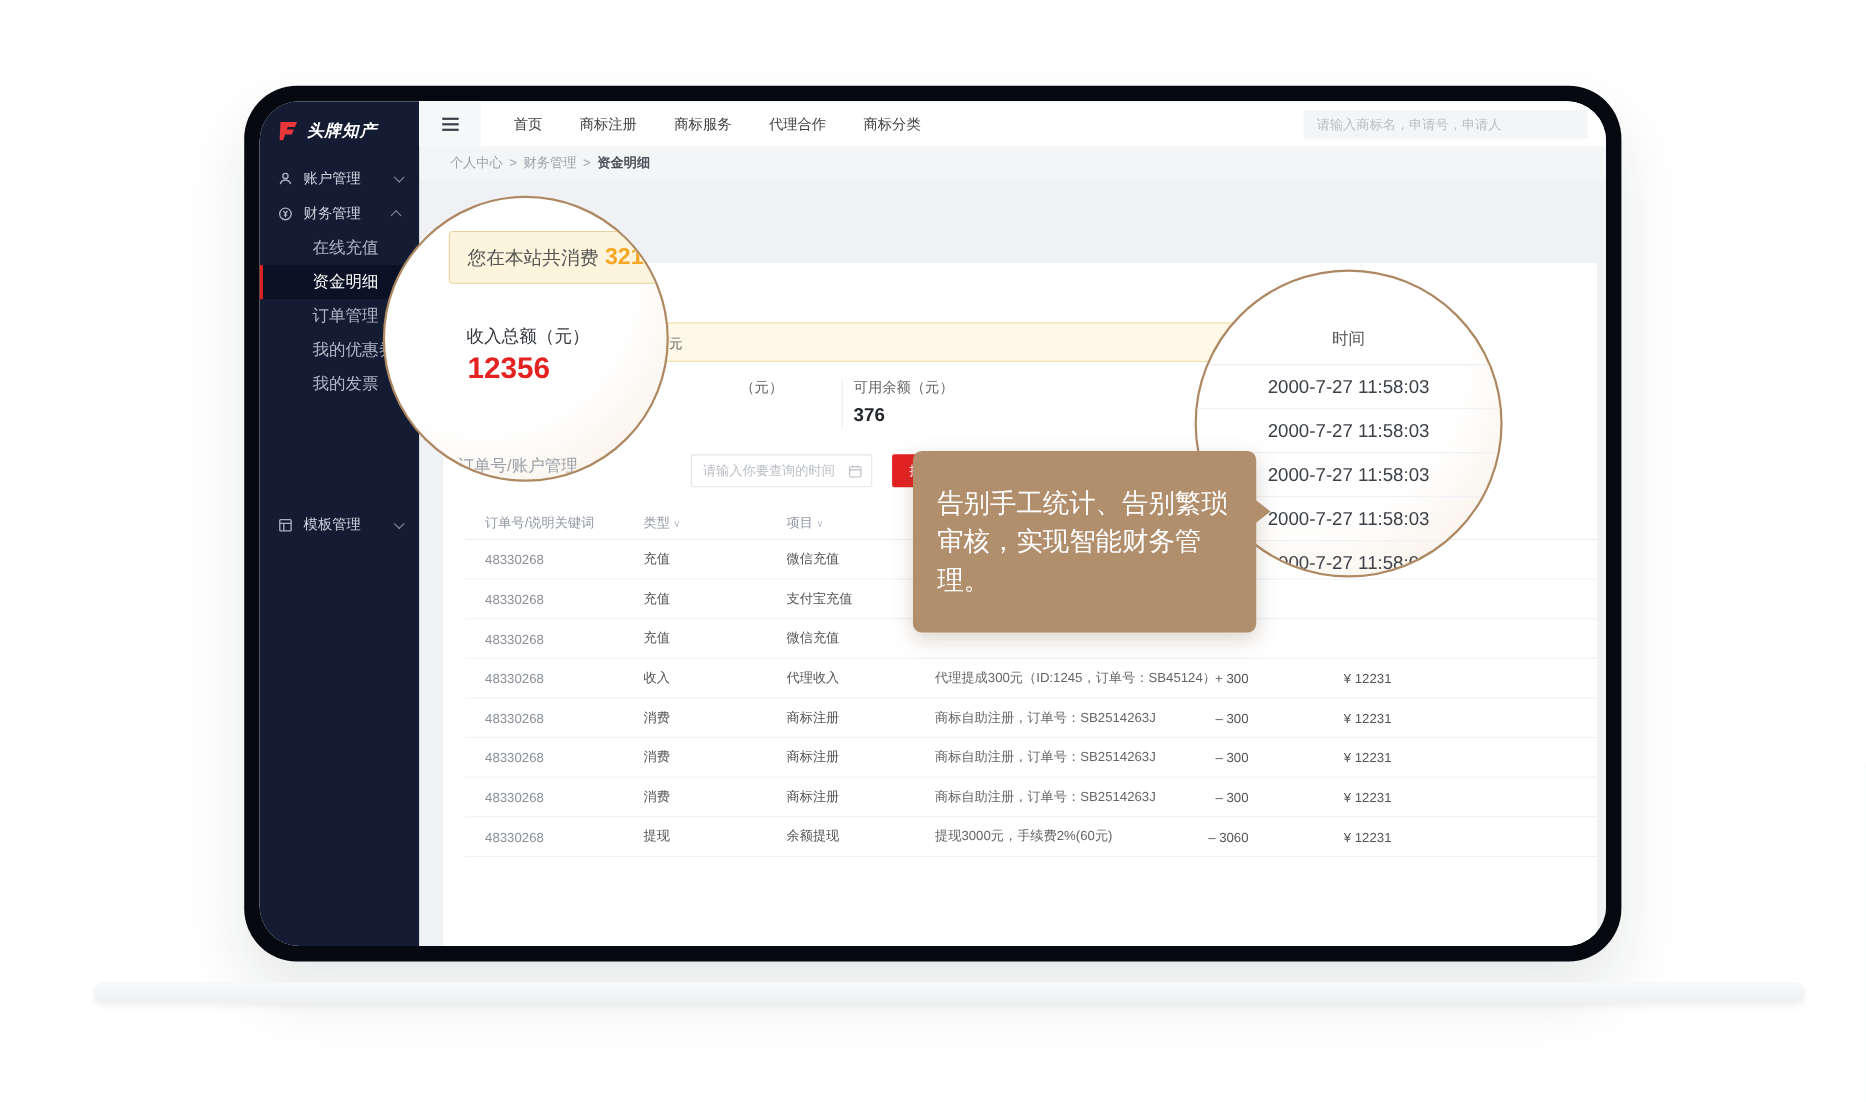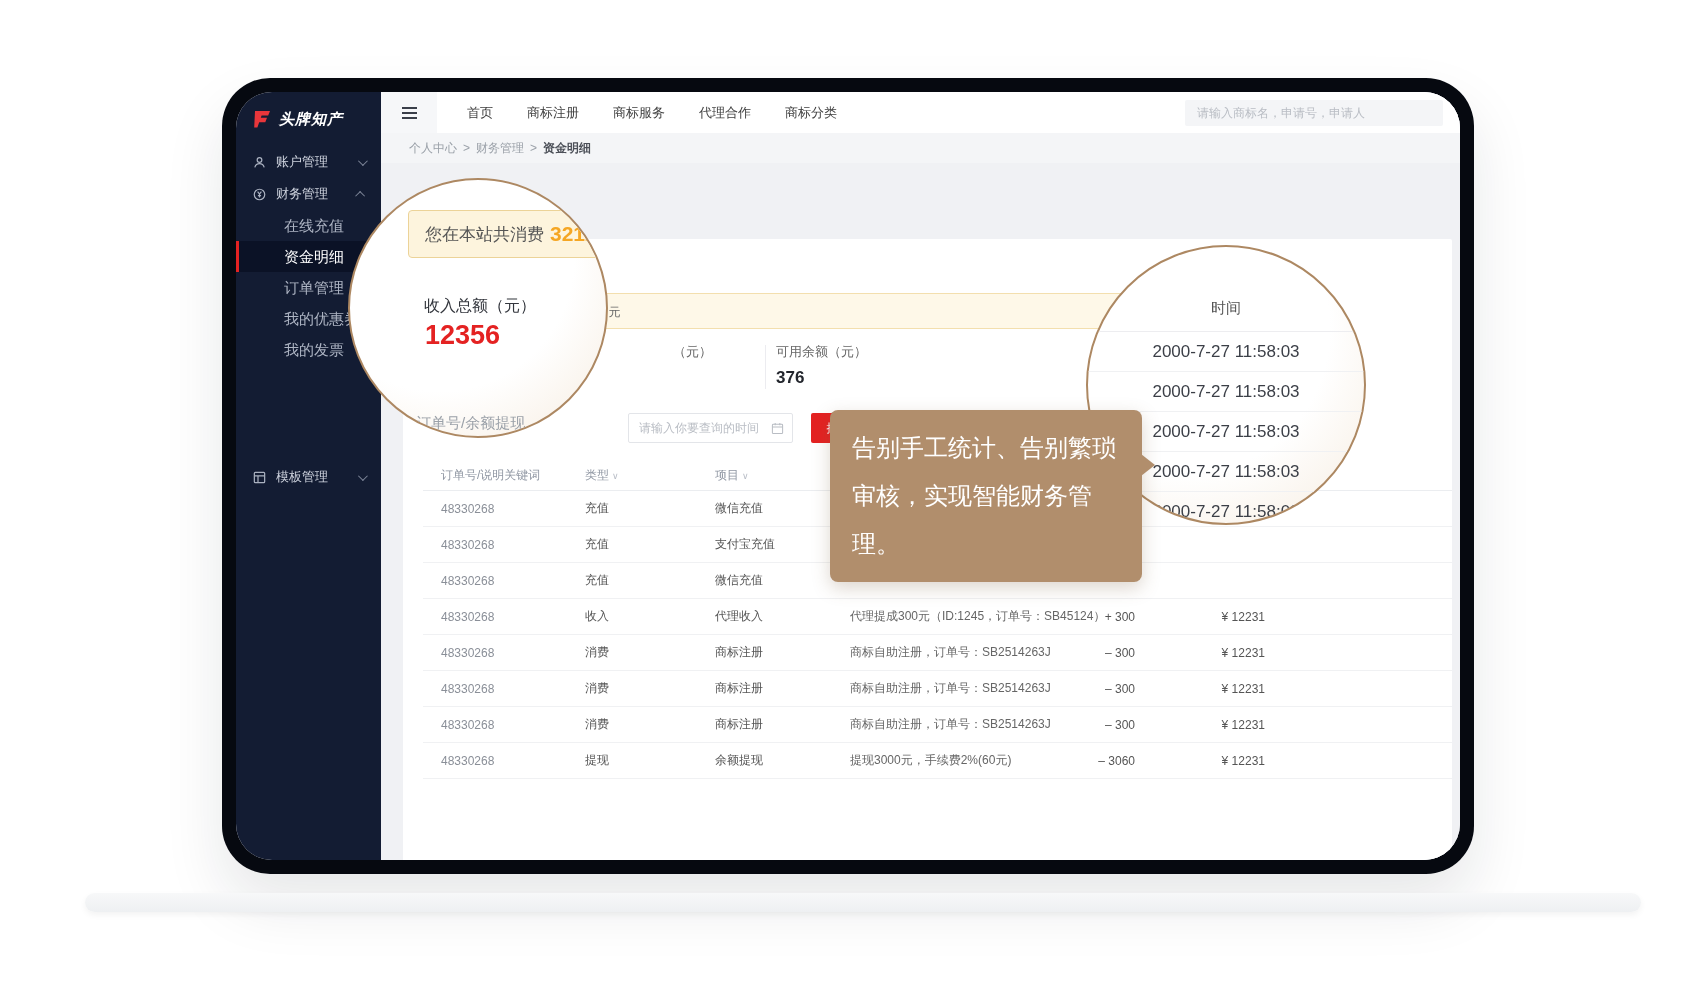--- a/index.html
+++ b/index.html
@@ -114,21 +114,21 @@
     border-bottom:1px solid #f0f1f3; white-space:nowrap; }
 
   
   .callout { position:absolute; background:#b18e6c; color:#fff; border-radius:8px; z-index:60;
     font-size:24px; box-shadow:0 6px 18px rgba(120,90,60,.25); }
   .callout .tail { position:absolute; right:-13px; width:0; height:0;
     border-top:11px solid transparent; border-bottom:11px solid transparent;
     border-left:14px solid #b18e6c; }
   .co-left { left:97px; top:349px; width:312px; padding:14px 22px; line-height:38px; }
   .co-left .tail { top:28px; }
-  .co-right { left:830px; top:410px; width:312px; padding:14px 22px; line-height:48px; }
+  .co-right { left:830px; top:410px; width:312px; padding:30px 22px; line-height:35px; }
   .co-right .tail { top:44px; }
 </style>
 </head>
 <body>
 
 <div class="stage">
 
   <div class="laptop-screen">
     <div class="app-window">
 
@@ -353,21 +353,21 @@
 
   <div class="laptop-base"></div>
 
   <div class="magnifier mag-left">
     <div class="mag-banner">
       <span>您在本站共消费</span>
         <b>32124</b>
     </div>
     <div class="mag-income-lbl">收入总额（元）</div>
     <div class="mag-income-val">12356</div>
-    <div class="mag-header-frag">订单号/余额提现</div>
+    <div class="mag-header-frag">订单号/账户管理</div>
   </div>
 
   <div class="magnifier mag-right">
     <div class="mag-time-head">时间</div>
     <div class="mag-time-sep"></div>
     <div class="mag-times">
 
         <div class="mag-time-row">2000-7-27 11:58:03</div>
 
         <div class="mag-time-row">2000-7-27 11:58:03</div>

